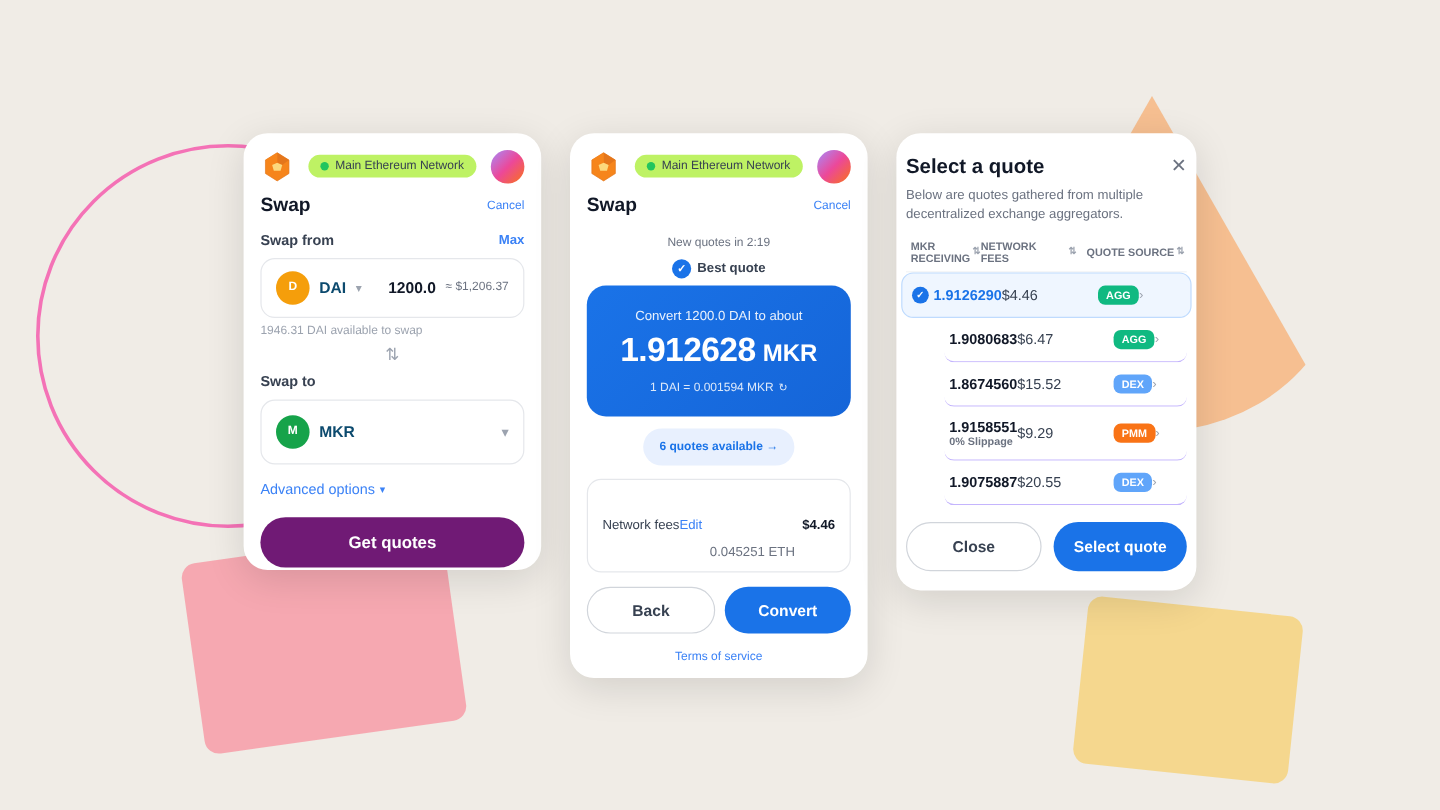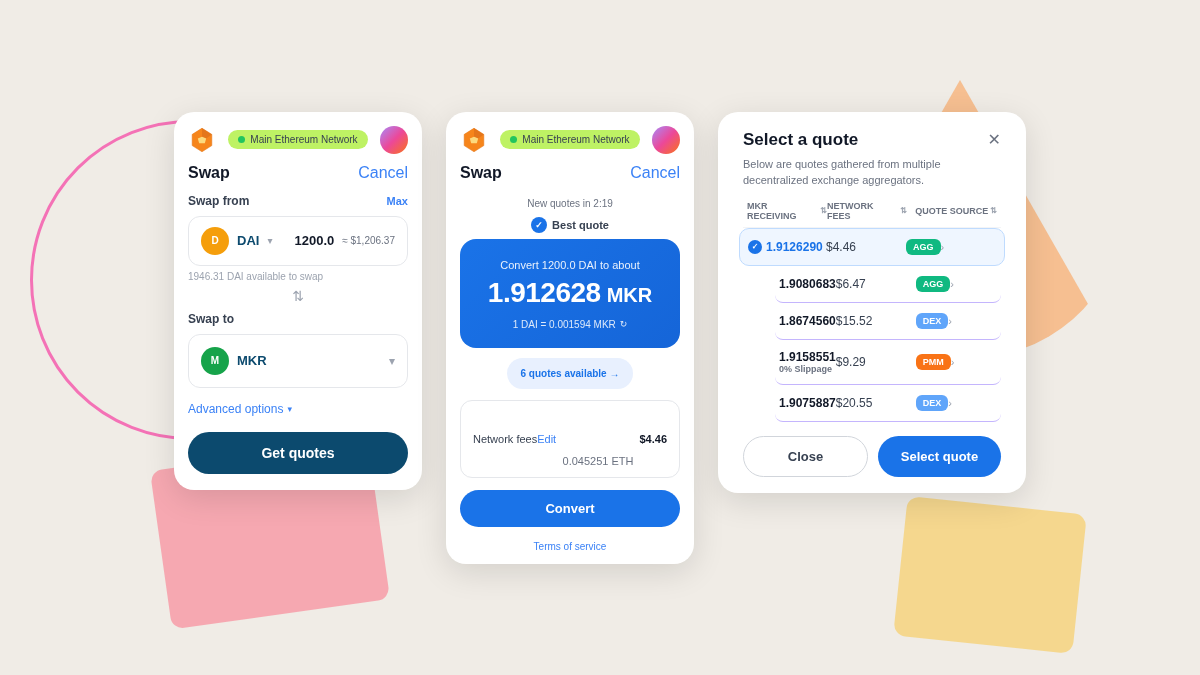--- a/index.html
+++ b/index.html
@@ -104,26 +104,26 @@
       align-items: center;
       justify-content: space-between;
       padding: 0 14px 12px;
     }
     .card-title {
       font-size: 16px;
       font-weight: 700;
       color: #111827;
     }
     .cancel-link {
-      font-size: 16px;
+      font-size: 10px;
       color: #3b82f6;
       cursor: pointer;
     }
     .card-body {
-      padding: 0 14px 16px;
+      padding: 0 14px 2px;
     }
     .section-label {
       font-size: 12px;
       font-weight: 600;
       color: #374151;
       margin-bottom: 8px;
       display: flex;
       align-items: center;
       justify-content: space-between;
     }
@@ -207,21 +207,21 @@
       align-items: center;
       gap: 4px;
       color: #3b82f6;
       font-size: 12px;
       font-weight: 500;
       margin-top: 14px;
       cursor: pointer;
     }
     .get-quotes-btn {
       width: 100%;
-      background: #0c4a6e;
+      background: #701a75;
       color: #fff;
       border: none;
       border-radius: 24px;
       padding: 13px;
       font-size: 14px;
       font-weight: 600;
       cursor: pointer;
       margin-top: 16px;
     }
 
@@ -357,22 +357,22 @@
     .terms-link {
       text-align: center;
       font-size: 10px;
       color: #3b82f6;
       padding-bottom: 12px;
       cursor: pointer;
     }
 
     
     .card-quotes {
-      width: 308px;
-      padding: 18px 25px 16px;
+      width: 250px;
+      padding: 18px 8px 16px;
     }
     .quotes-header {
       display: flex;
       align-items: center;
       justify-content: space-between;
       margin-bottom: 6px;
     }
     .quotes-title {
       font-size: 17px;
       font-weight: 700;
@@ -608,20 +608,21 @@
       </div>
     </div>
     <button class="quotes-available-btn">6 quotes available →</button>
     <div class="network-fees-row">
       <span class="fees-label">Network fees</span>
       <span class="fees-edit">Edit</span>
       <span class="fees-eth">0.045251 ETH</span>
       <span class="fees-usd">$4.46</span>
     </div>
     <div class="convert-actions">
+      <button class="back-btn">Back</button>
       <button class="convert-btn">Convert</button>
     </div>
     <div class="terms-link">Terms of service</div>
   </div>
 
   <div class="card card-quotes">
     <div class="quotes-header">
       <span class="quotes-title">Select a quote</span>
       <button class="close-btn">✕</button>
     </div>

